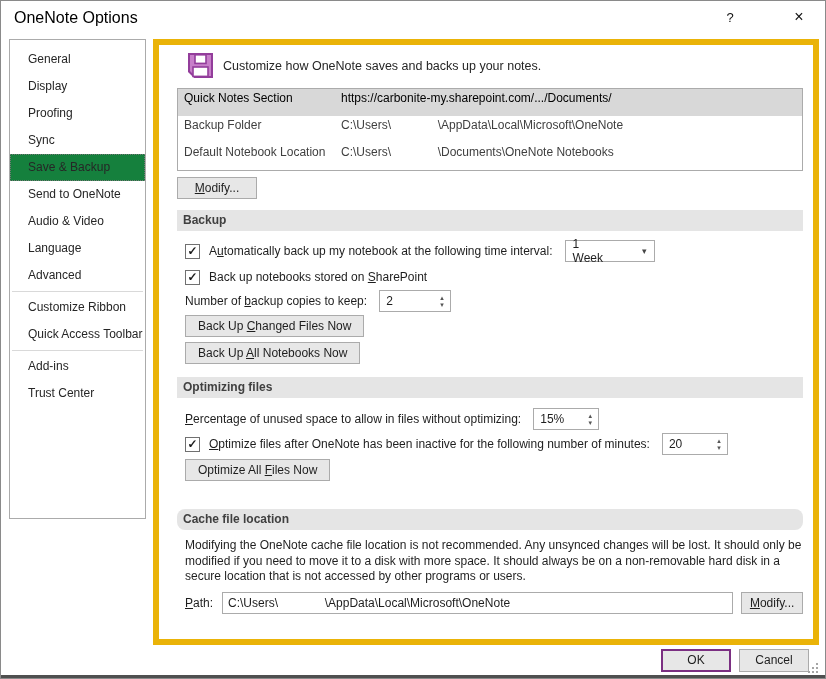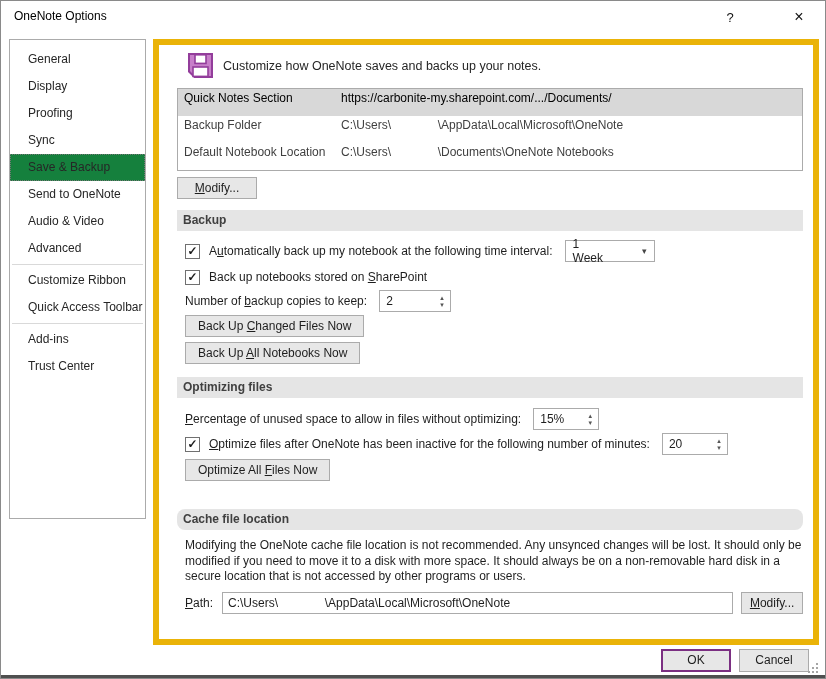--- a/index.html
+++ b/index.html
@@ -5,21 +5,21 @@
   * { box-sizing: border-box; margin: 0; padding: 0; }
   html,body { background:#fff; }
   body { font-family:"Liberation Sans", sans-serif; }
 
   .window { position:relative; width:826px; height:679px; background:#fff;
             border:1px solid #8a8a8a; font-size:12px; color:#1e1e1e; overflow:hidden; cursor:default; }
   .bottom-edge { position:absolute; left:0; right:0; bottom:0; height:3px; background:#4f4f4f; }
 
   
   .titlebar { position:absolute; top:0; left:0; right:0; height:32px; background:#fff; }
-  .title { position:absolute; left:13px; top:8px; font-size:12px; color:#000; }
+  .title { position:absolute; left:13px; top:8px; font-size:16px; color:#000; }
   .tb-btn { position:absolute; top:4px; width:26px; height:24px; display:flex; align-items:center; justify-content:center; color:#111; }
   .tb-help { right:82px; font-size:13px; }
   .tb-close { right:13px; font-size:16px; font-weight:400; }
 
   
   .sidebar { position:absolute; left:8px; top:38px; width:137px; height:480px;
              border:1px solid #ababab; background:#fff; padding-top:6px; }
   .side-item { height:27px; line-height:27px; padding-left:18px; color:#262626; white-space:nowrap; }
   .side-item.selected { background:#15803d; border:1px dotted #767676; line-height:25px; padding-left:17px; }
   .side-divider { border-top:1px solid #d9d9d9; margin:2px 2px; }
@@ -107,20 +107,21 @@
   </div>
 
   <div class="sidebar">
     <div class="side-item">General</div>
     <div class="side-item">Display</div>
     <div class="side-item">Proofing</div>
     <div class="side-item">Sync</div>
     <div class="side-item selected">Save &amp; Backup</div>
     <div class="side-item">Send to OneNote</div>
     <div class="side-item">Audio &amp; Video</div>
+    <div class="side-item">Language</div>
     <div class="side-item">Advanced</div>
     <div class="side-divider"></div>
     <div class="side-item">Customize Ribbon</div>
     <div class="side-item">Quick Access Toolbar</div>
     <div class="side-divider"></div>
     <div class="side-item">Add-ins</div>
     <div class="side-item">Trust Center</div>
   </div>
 
   <div class="content">

